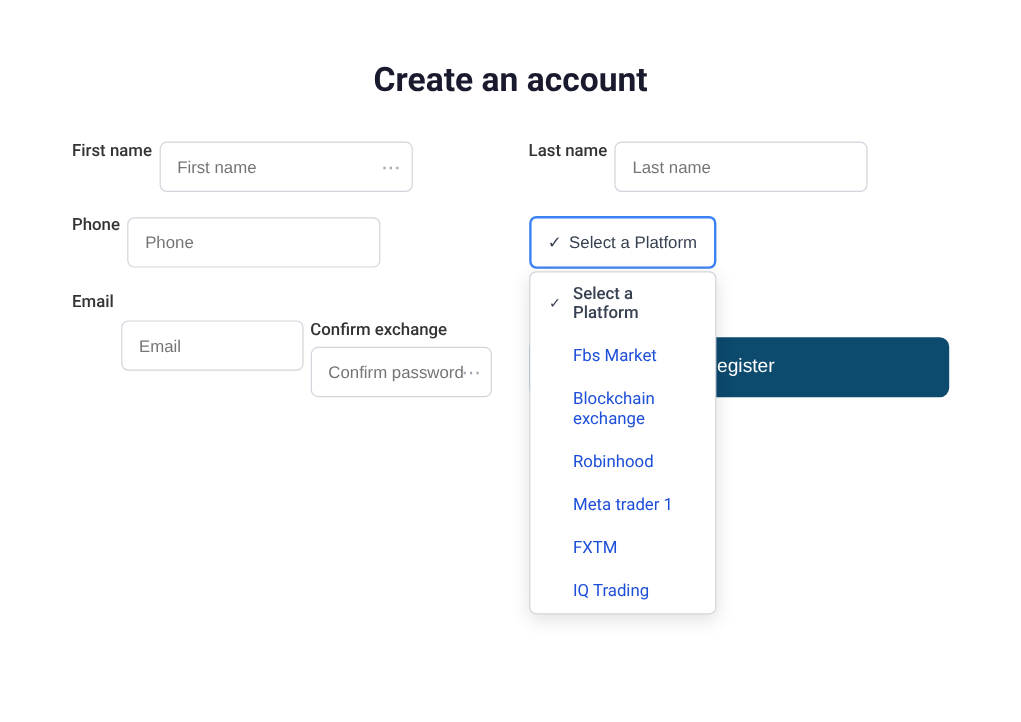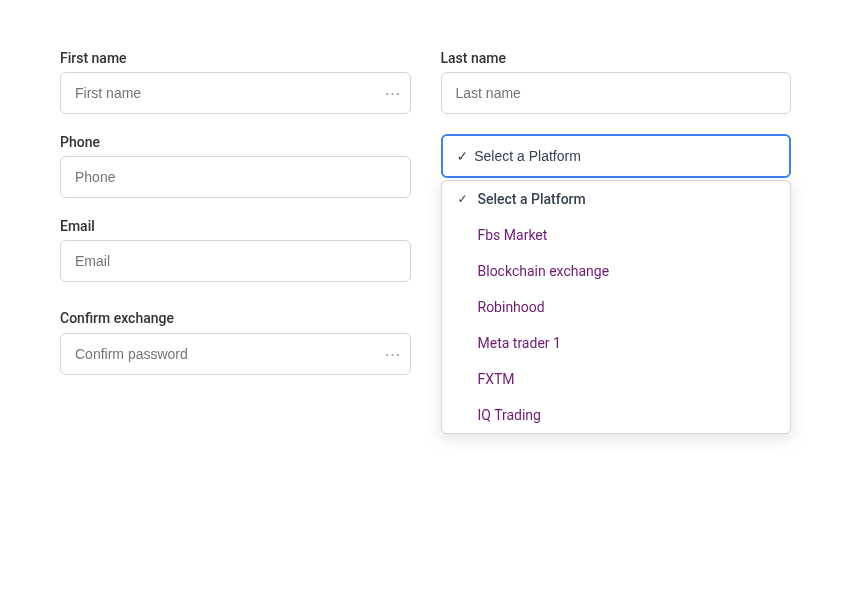--- a/index.html
+++ b/index.html
@@ -34,21 +34,21 @@
     .form-grid {
       display: grid;
       grid-template-columns: 1fr 1fr;
       gap: 20px 30px;
       max-width: 760px;
       margin: 0 auto;
     }
 
     .form-group {
       display: flex;
-      flex-direction: column;
+      flex-direction: row;
       gap: 6px;
     }
 
     .form-label {
       font-size: 14px;
       color: #333;
       font-weight: 500;
     }
 
     .input-wrapper {
@@ -108,21 +108,21 @@
       border: 1px solid #d1d5db;
       border-radius: 6px;
       box-shadow: 0 4px 16px rgba(0,0,0,0.12);
       z-index: 100;
       overflow: hidden;
     }
 
     .dropdown-item {
       padding: 10px 16px;
       font-size: 14px;
-      color: #701a75;
+      color: #1d4ed8;
       cursor: pointer;
       display: flex;
       align-items: center;
       gap: 6px;
     }
 
     .dropdown-item.selected {
       font-weight: 500;
       color: #374151;
     }
@@ -144,20 +144,21 @@
       font-weight: 500;
       cursor: pointer;
       width: 100%;
       margin-top: 10px;
     }
   </style>
 </head>
 <body>
 
 <div class="page-container">
+  <h1 class="page-title">Create an account</h1>
 
   <div class="form-grid">
 
     <div class="form-group">
       <label class="form-label">First name</label>
       <div class="input-wrapper">
         <input class="form-input" type="text" placeholder="First name" style="">
         <span class="input-icon">⋯</span>
       </div>
     </div>

